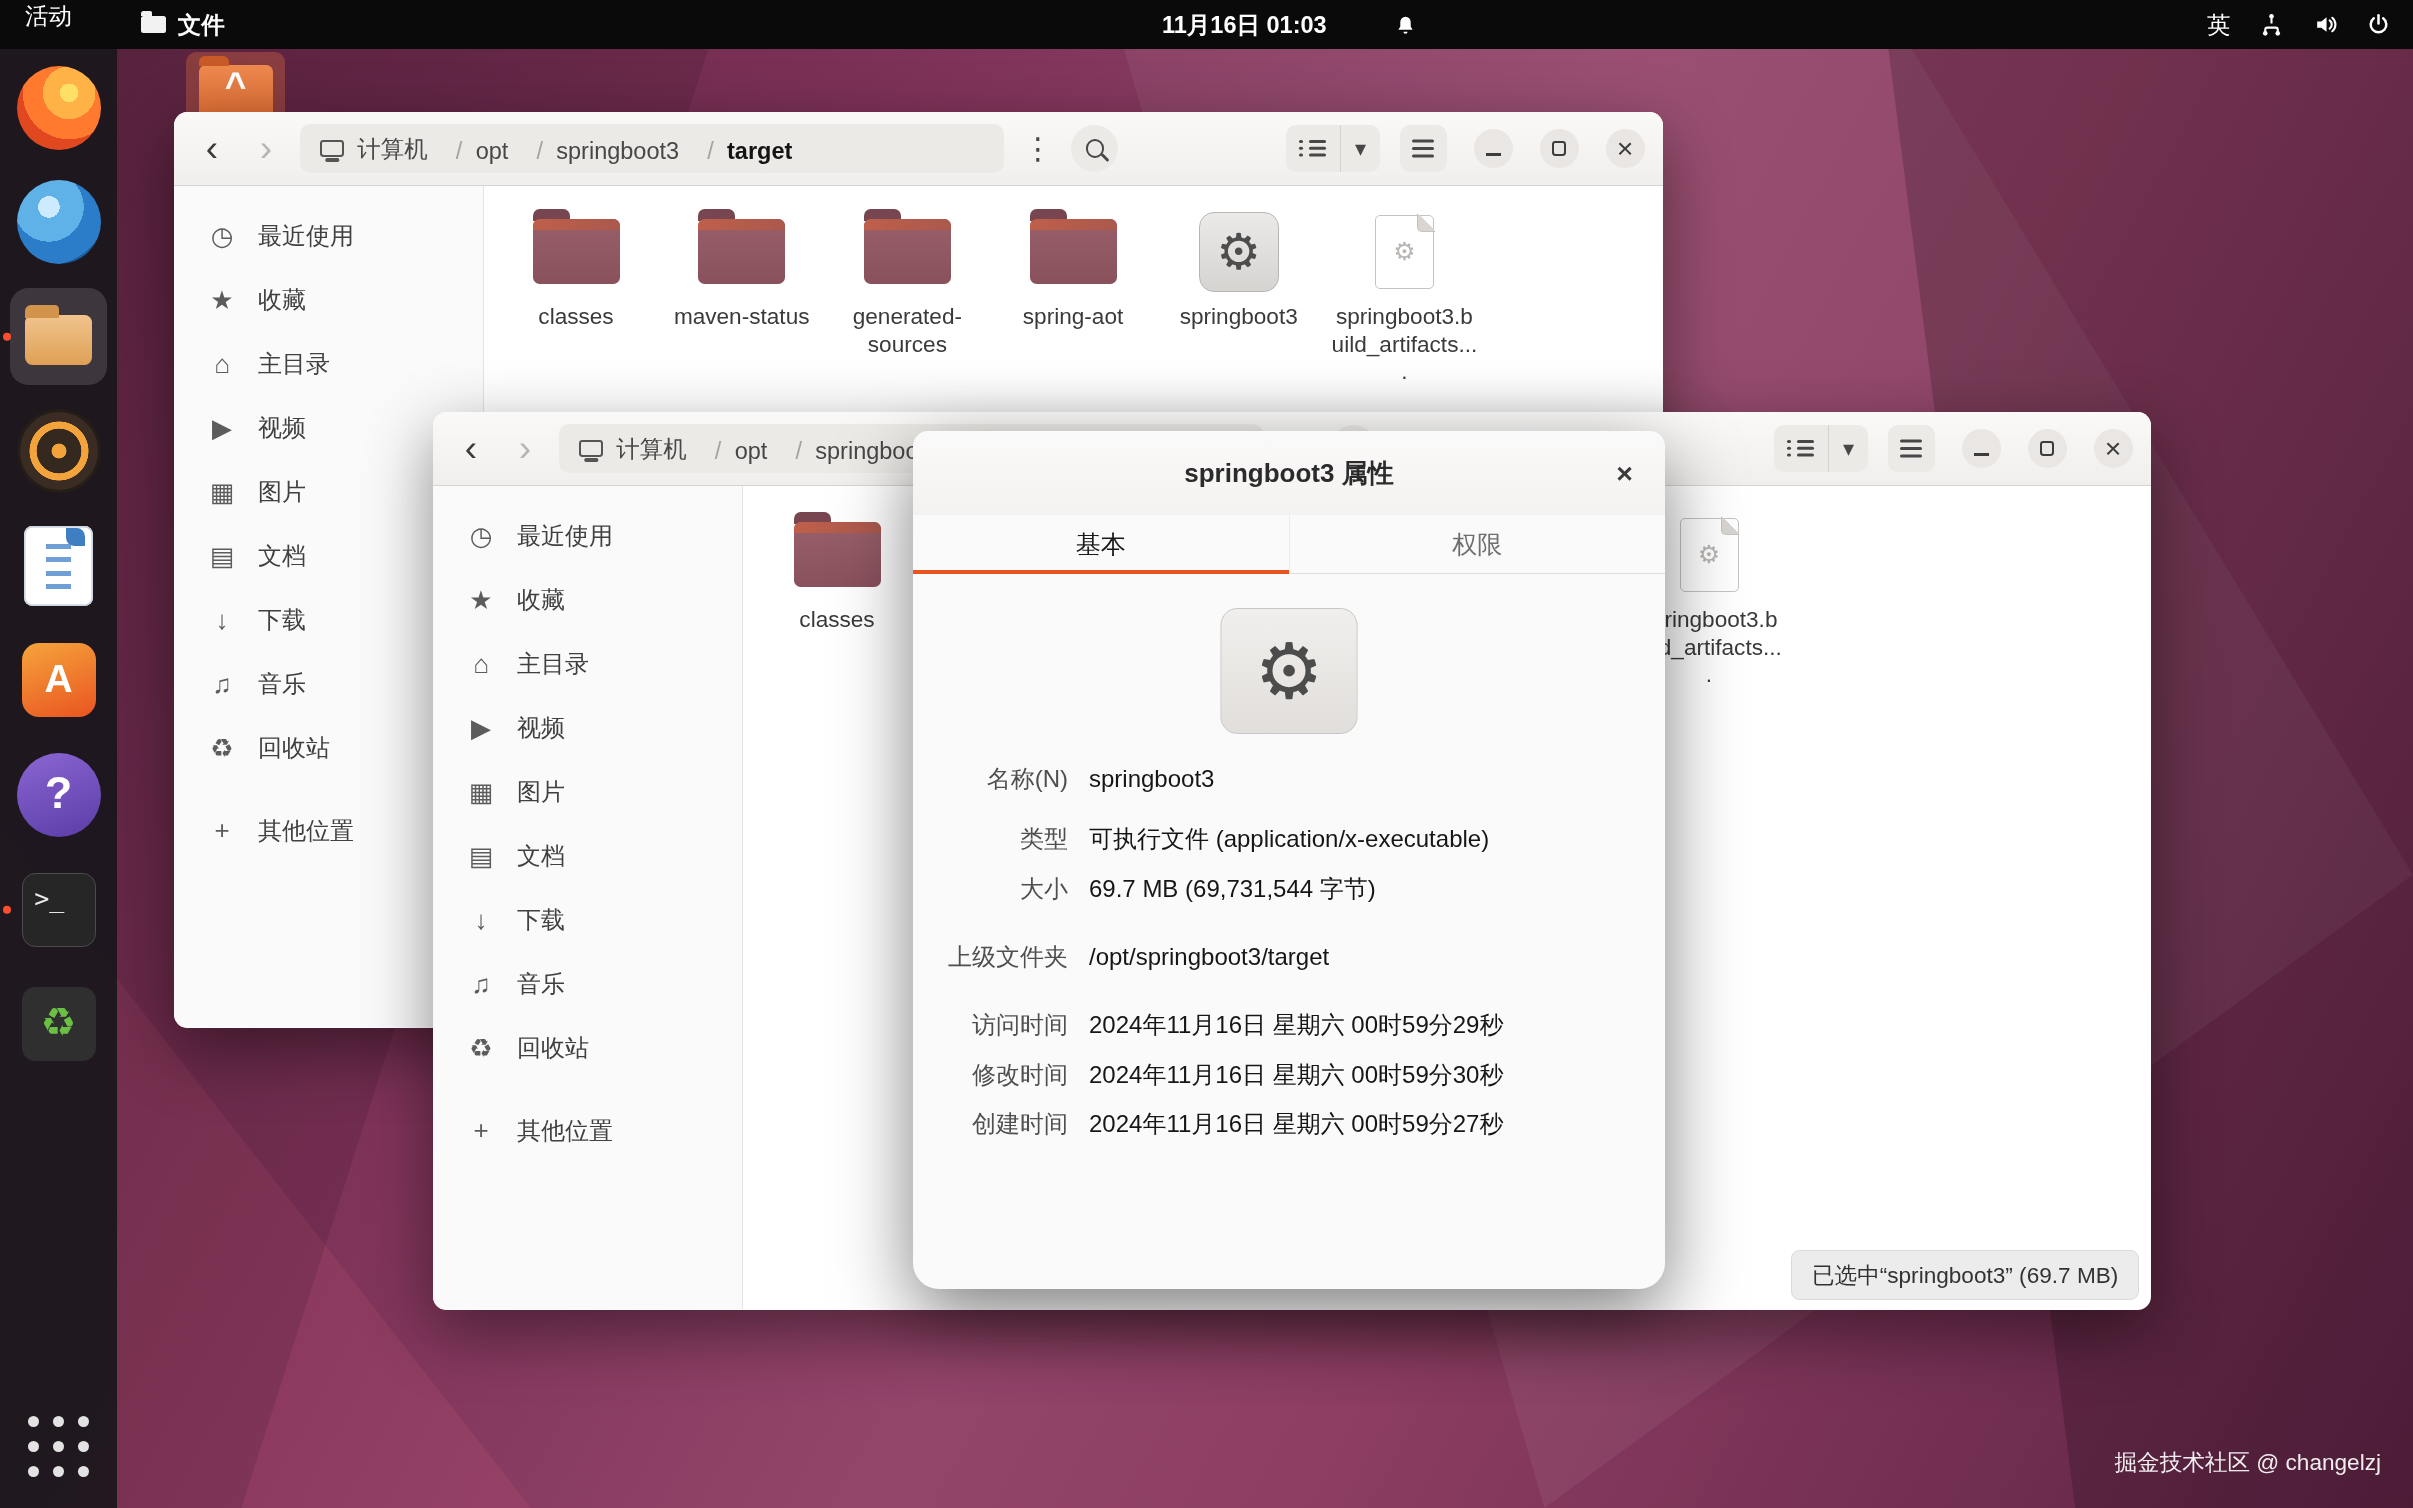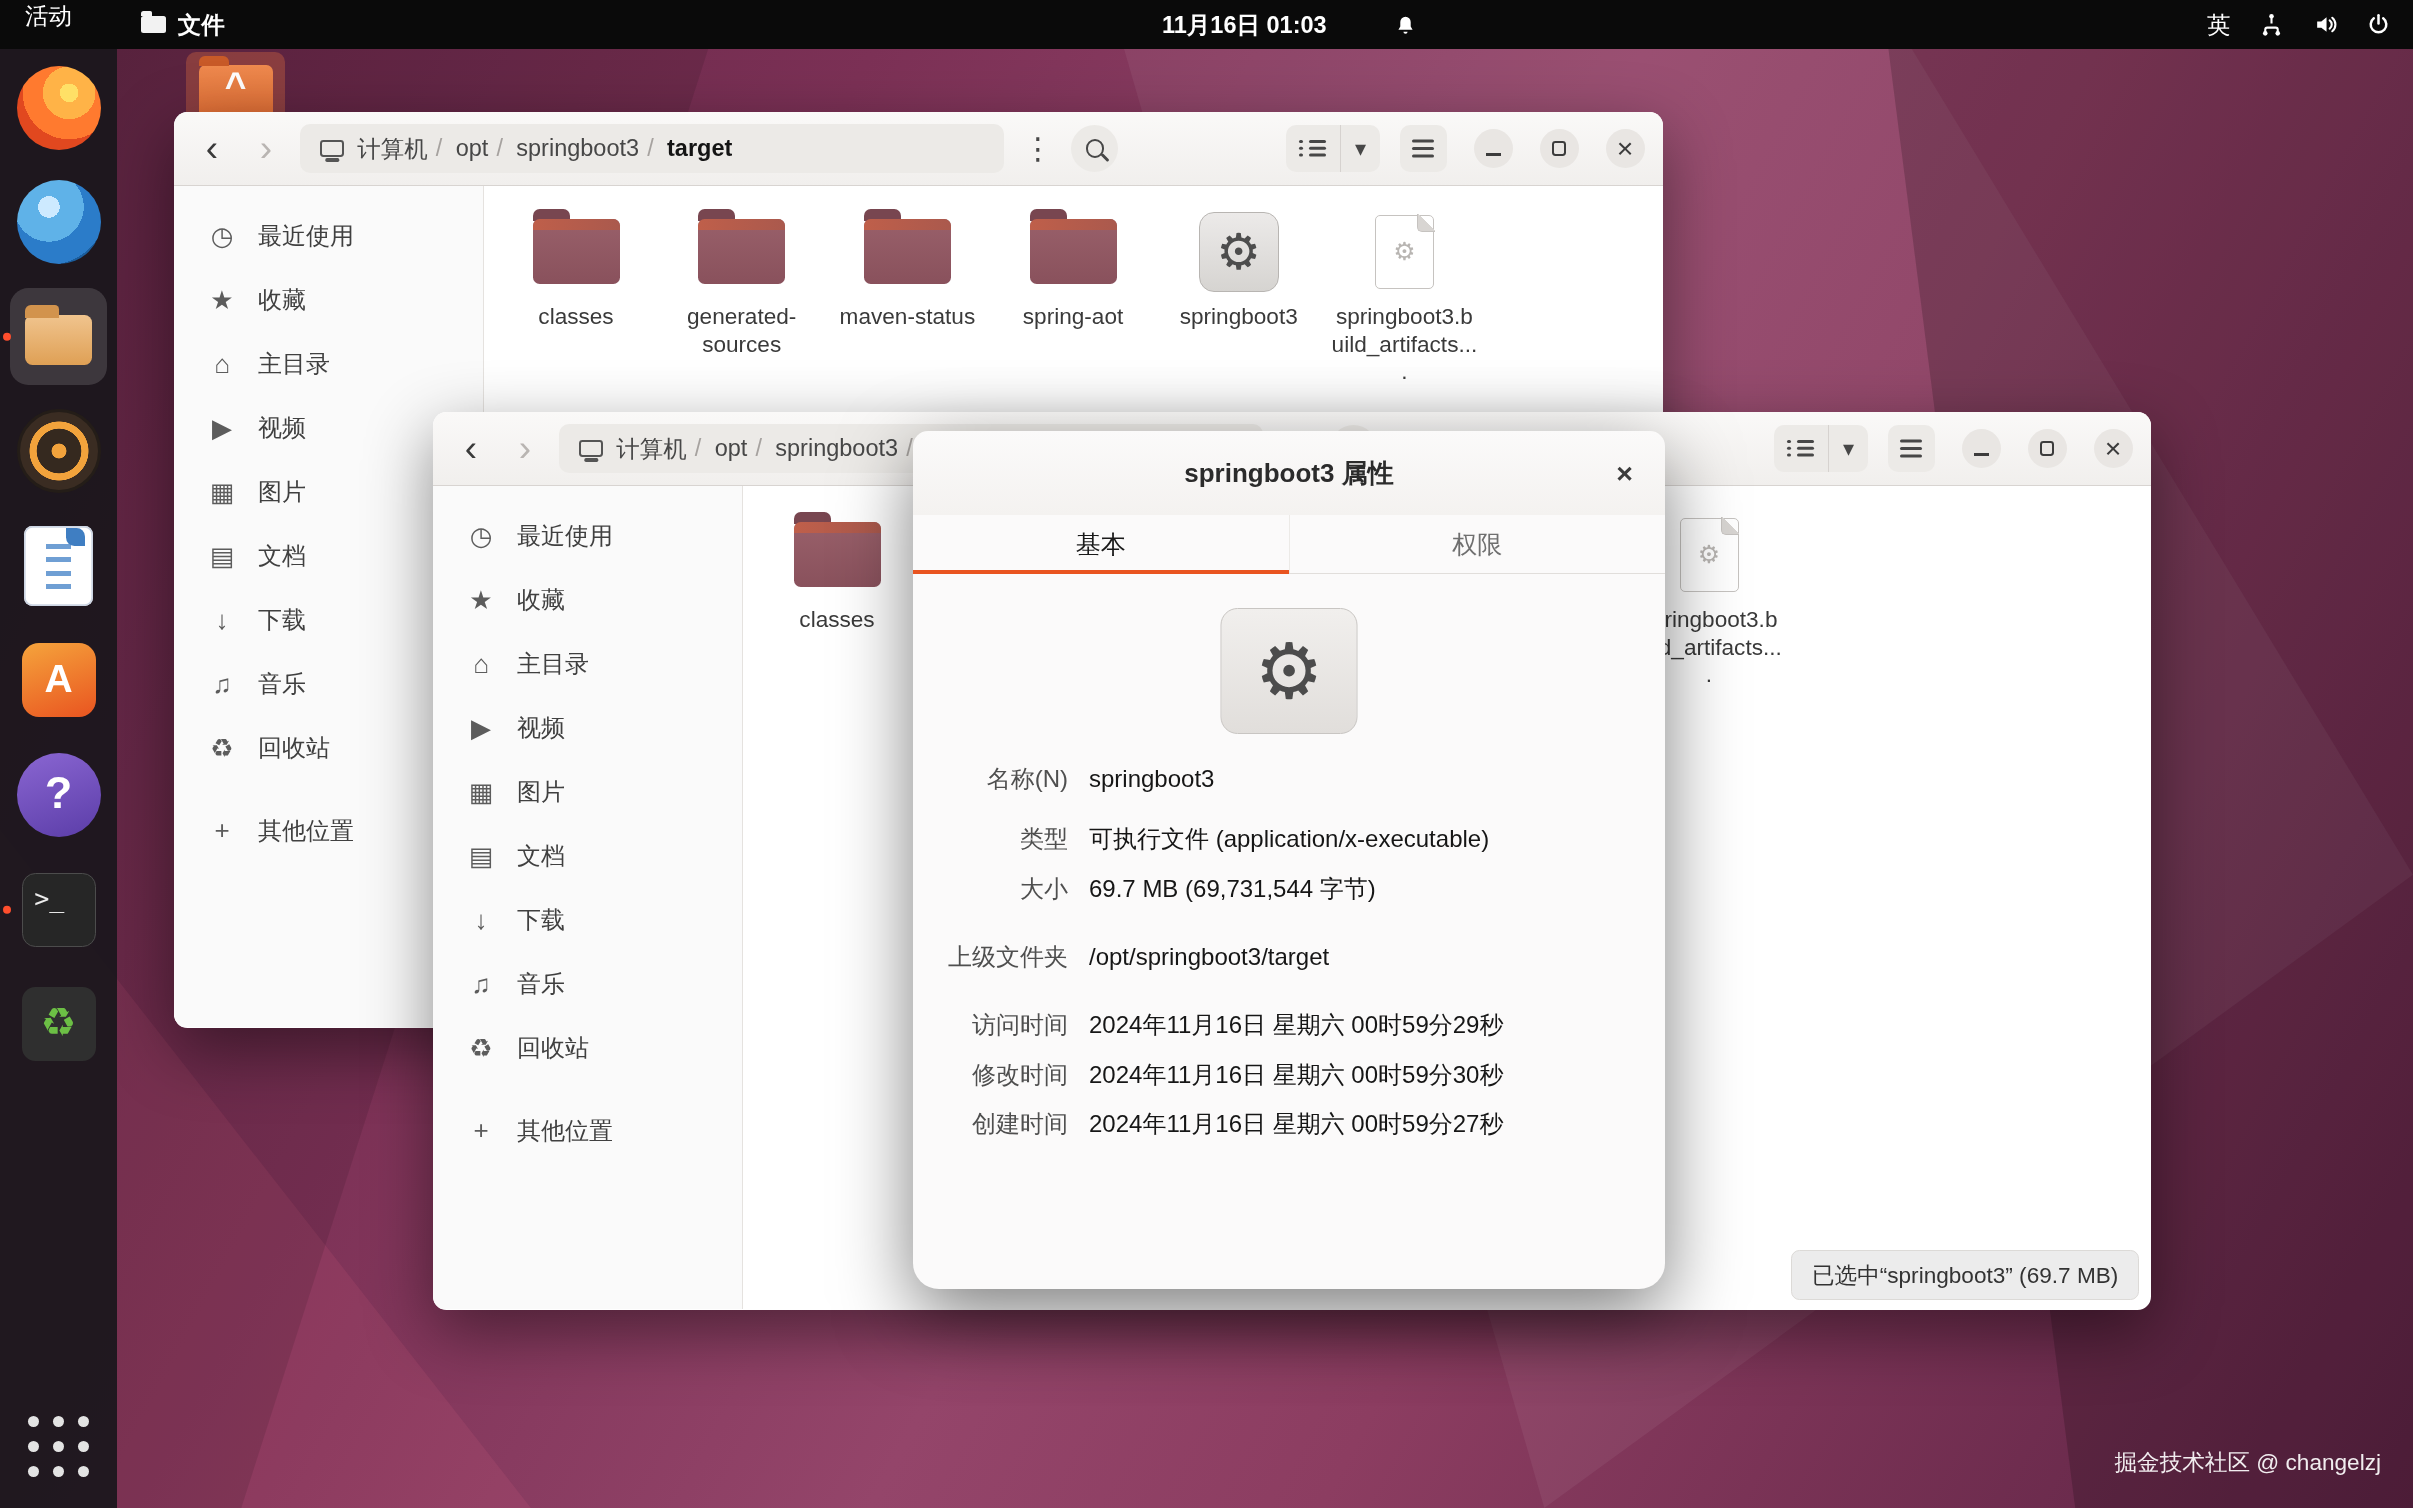--- a/index.html
+++ b/index.html
@@ -71,21 +71,21 @@
   
   .window{position:absolute;background:#fff;border-radius:13.4px;box-shadow:0 22px 67px rgba(0,0,0,.45);overflow:hidden}
   .headerbar{height:74px;background:linear-gradient(#faf9f8,#f1efed);border-bottom:0.8px solid #d8d4d1;
     display:flex;align-items:center;padding:0 18.4px;gap:15px}
   .nav-btn{width:39px;height:39px;display:flex;align-items:center;justify-content:center;font-size:37px;color:#3a3a3a;line-height:1}
   .nav-btn.fwd{color:#b9b5b2}
   .path-pill{height:49px;background:#eceae7;border-radius:10px;display:flex;align-items:center;padding:0 20px;gap:13.4px;
     font-size:23.5px;color:#474747;width:704px;flex:none}
   .icon-computer{width:23.5px;height:17px;border:2.5px solid #555;border-radius:3.4px;position:relative;flex:none}
   .icon-computer::after{content:"";position:absolute;left:50%;bottom:-6.7px;transform:translateX(-50%);width:13.4px;height:3.4px;background:#555;border-radius:1.7px}
-  .crumbs{display:flex;align-items:center;gap:8px;white-space:nowrap;overflow:hidden}
+  .crumbs{display:flex;align-items:flex-end;gap:28px;white-space:nowrap;overflow:hidden}
   .crumb+.crumb::before{content:"/";color:#a6a29f;margin-right:13.4px;font-weight:400}
   .crumb:last-child{font-weight:700;color:#141414}
   .dots-btn{width:37px;text-align:center;font-size:30px;color:#474747}
   .search-btn{width:47px;height:47px;border-radius:50%;background:#eceae7;display:flex;align-items:center;justify-content:center;flex:none}
   .icon-search{width:18.4px;height:18.4px;border:2.9px solid #474747;border-radius:50%;position:relative}
   .icon-search::after{content:"";position:absolute;width:10px;height:2.9px;background:#474747;transform:rotate(45deg);right:-8.4px;bottom:-3.4px;border-radius:1.7px}
   .right-cluster{margin-left:auto;display:flex;align-items:center;gap:20px}
   .split-btn{height:47px;background:#eceae7;border-radius:10px;display:flex;align-items:center}
   .split-left{width:54px;display:flex;justify-content:center;align-items:center}
   .split-right{width:40px;text-align:center;color:#474747;font-size:22px;border-left:0.8px solid #d6d2cf;line-height:47px}
@@ -273,28 +273,28 @@
     <div class="tile-iconwrap">
       <div class="i-folder"></div>
     </div>
     <div class="tile-label">classes</div>
   </div>
 
   <div class="tile">
     <div class="tile-iconwrap">
       <div class="i-folder"></div>
     </div>
+    <div class="tile-label">maven-status</div>
+  </div>
+
+  <div class="tile">
+    <div class="tile-iconwrap">
+      <div class="i-folder"></div>
+    </div>
     <div class="tile-label">generated-sources</div>
-  </div>
-
-  <div class="tile">
-    <div class="tile-iconwrap">
-      <div class="i-folder"></div>
-    </div>
-    <div class="tile-label">maven-status</div>
   </div>
 
   <div class="tile">
     <div class="tile-iconwrap">
       <div class="i-folder"></div>
     </div>
     <div class="tile-label">spring-aot</div>
   </div>
 
   <div class="tile">

